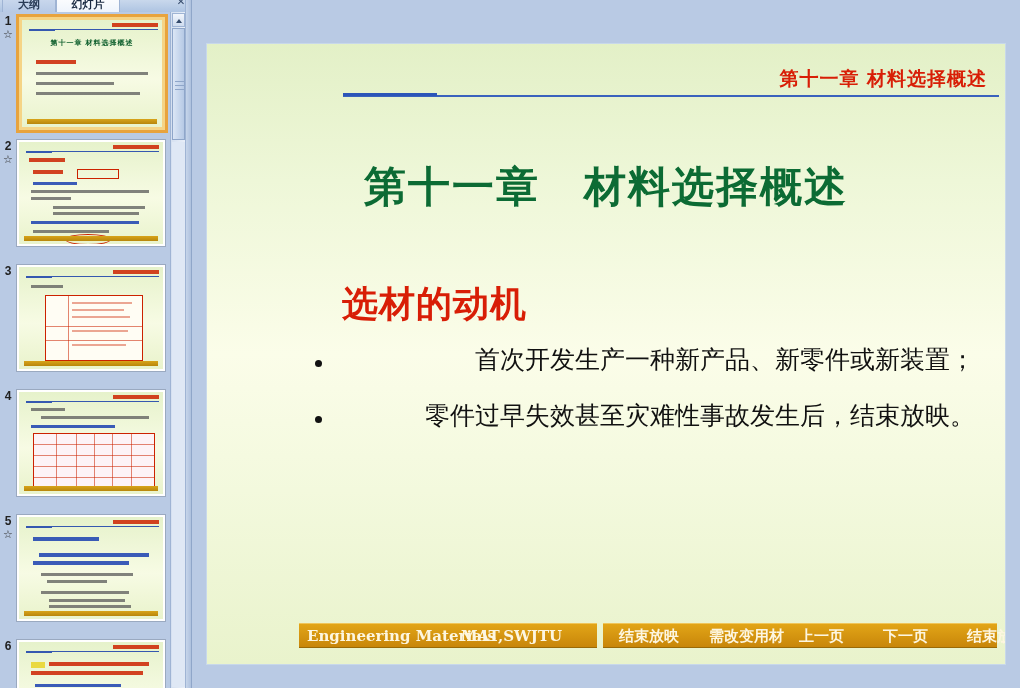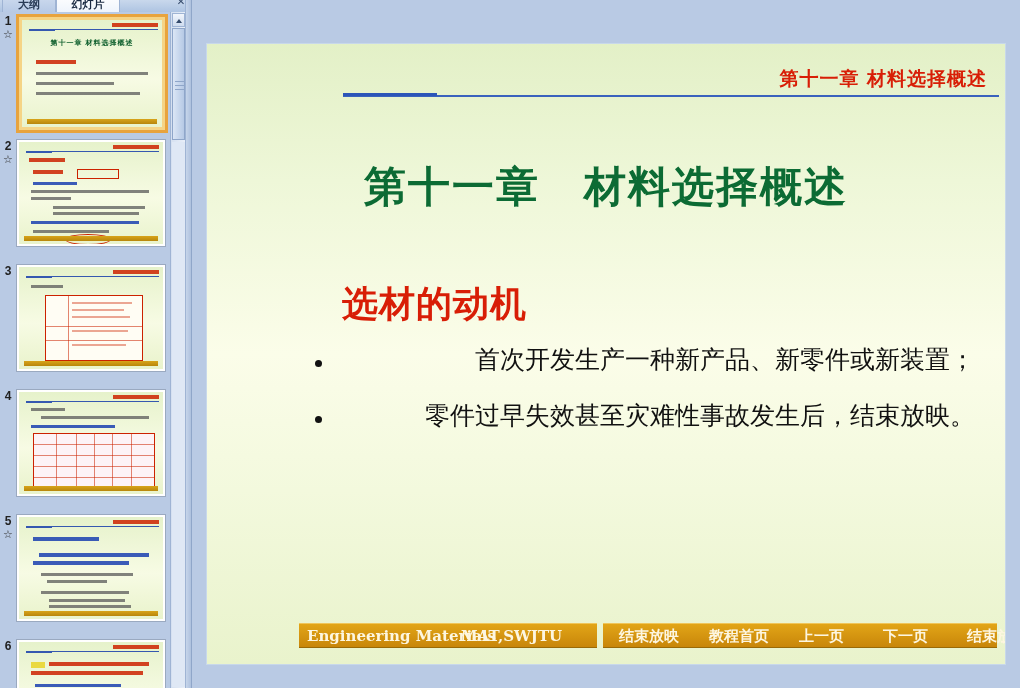--- a/index.html
+++ b/index.html
@@ -379,21 +379,21 @@
         <div class="bullet">零件过早失效甚至灾难性事故发生后，结束放映。</div>
       </div>
 
       <div class="footer">
         <div class="foot-seg foot-left">
           <div class="lbl l1">Engineering Materials</div>
           <div class="lbl l2">MAT,SWJTU</div>
         </div>
         <div class="foot-seg foot-right">
           <div class="navbtn" style="left:16px">结束放映</div>
-          <div class="navbtn" style="left:106px">教程首页</div>
+          <div class="navbtn" style="left:106px">需改变用材</div>
           <div class="navbtn" style="left:196px">上一页</div>
           <div class="navbtn" style="left:280px">下一页</div>
           <div class="navbtn" style="left:364px">结束放映</div>
         </div>
       </div>
 
     </div>
   </div>
 
 </div>

